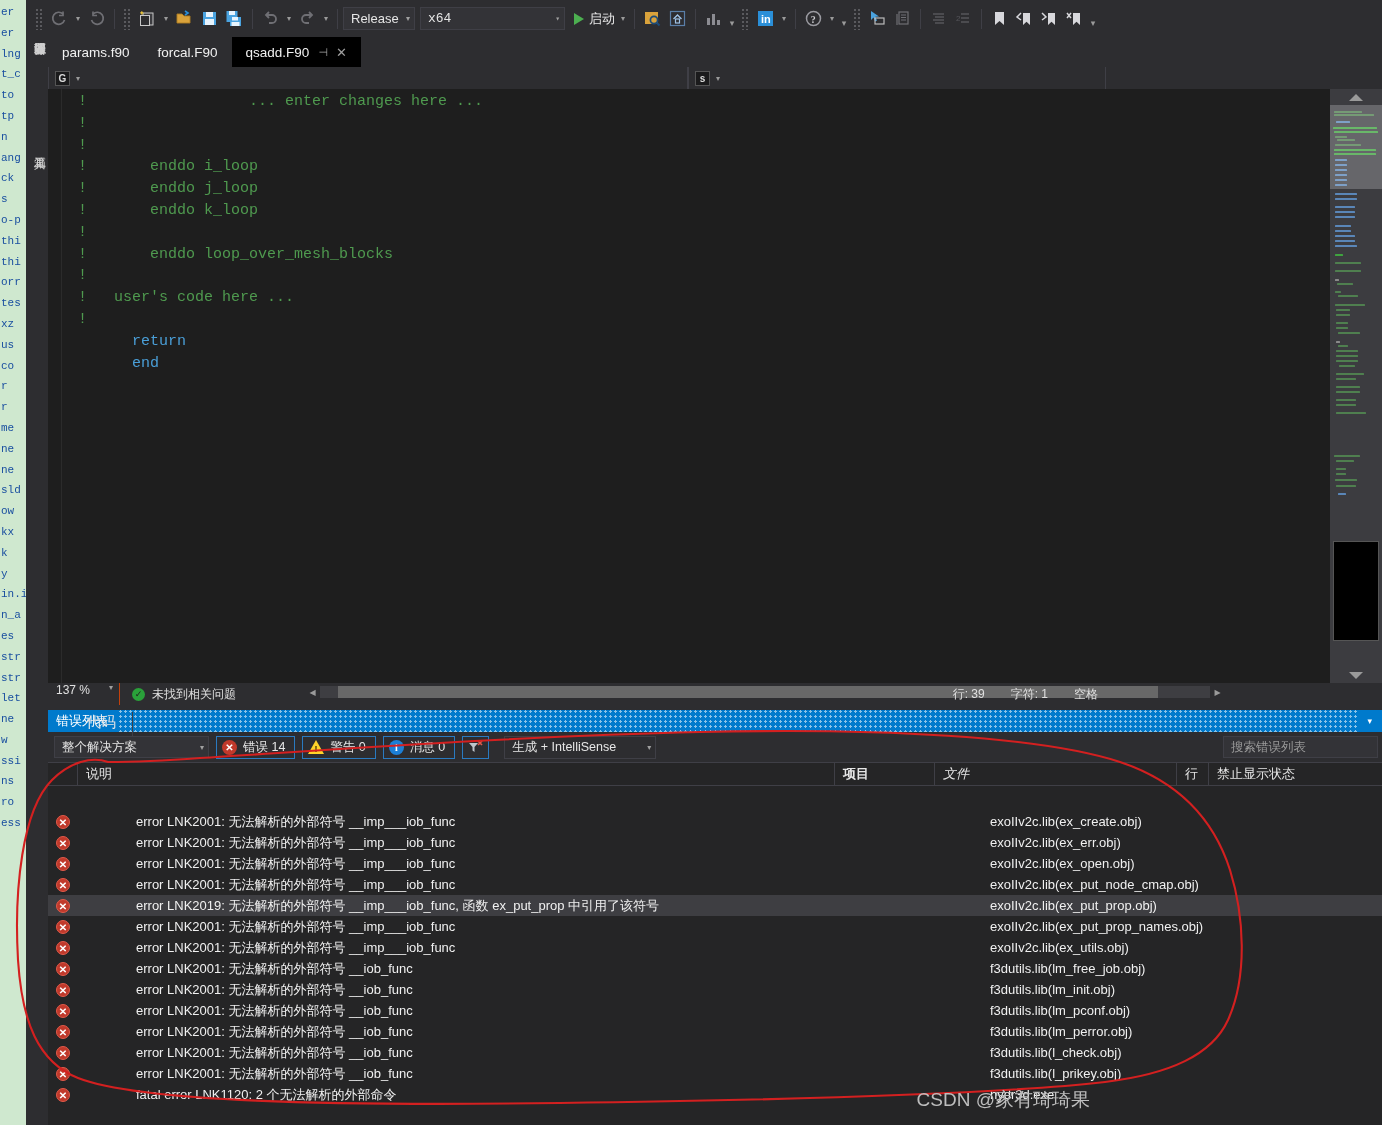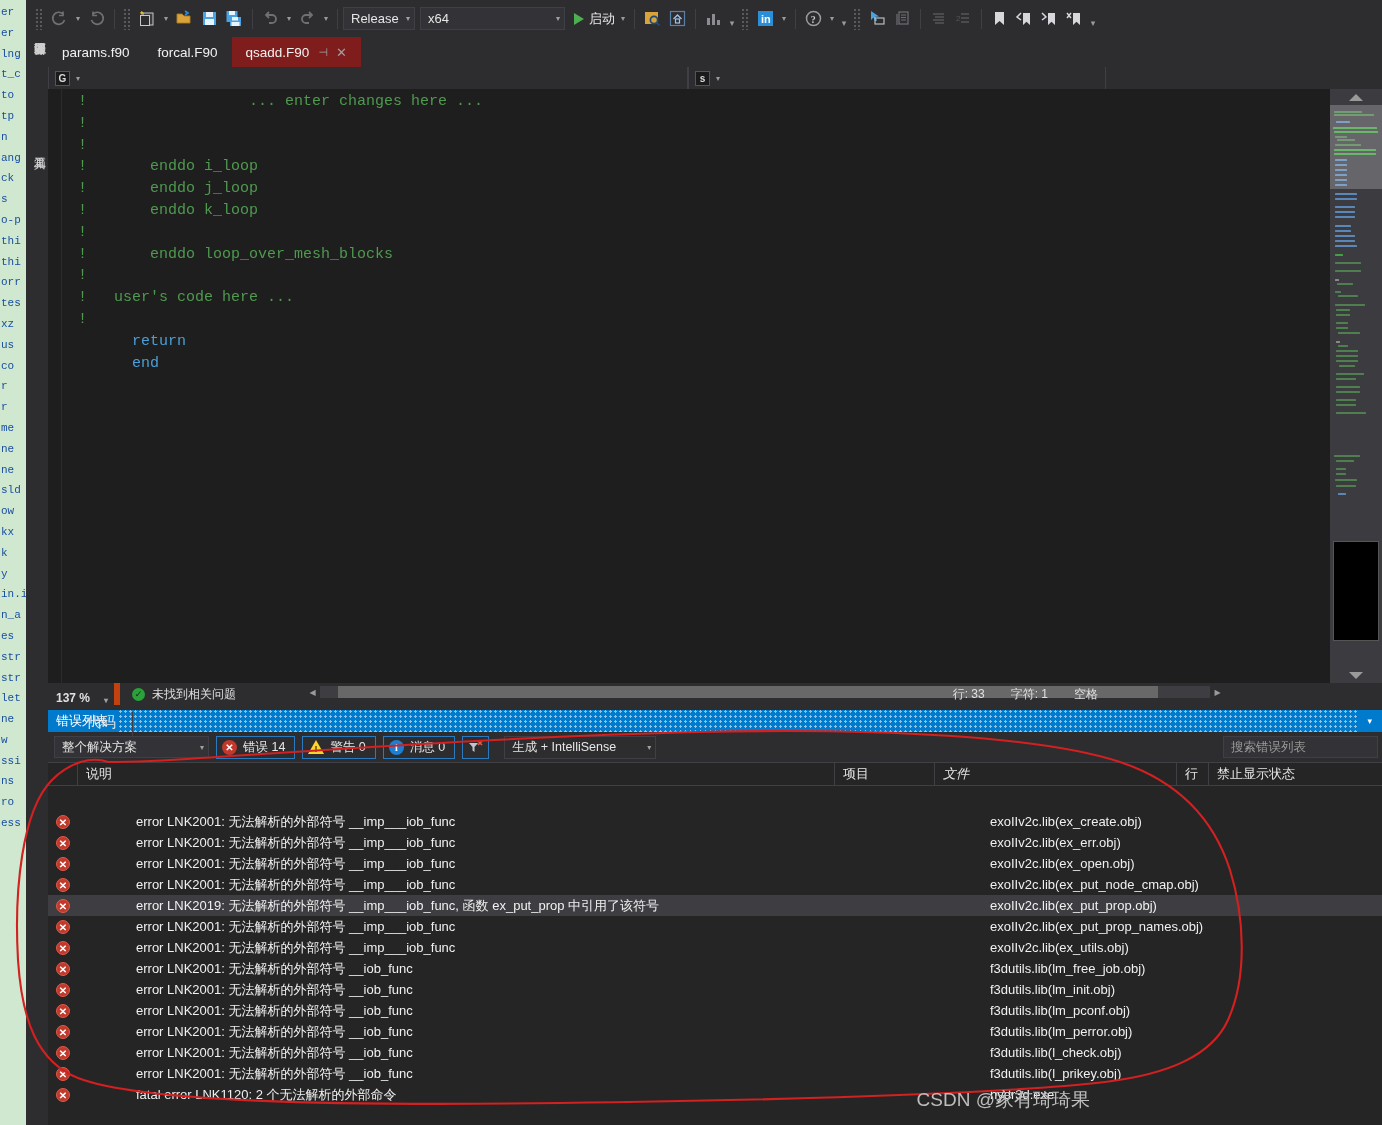--- a/index.html
+++ b/index.html
@@ -53,35 +53,35 @@
   .tb-overflow { width: 12px; height: 24px; display:flex; align-items:flex-end;
     justify-content:center; color:#9a9a9a; font-size:9px; padding-bottom:3px;}
   .combo {
     height: 23px; background: #333337; border: 1px solid #3f3f46;
     color: #e6e6e6; font-size: 13px; display: flex; align-items: center;
     padding: 0 4px 0 7px; margin-right: 5px; position: relative;
   }
   .combo .cv { flex: 1; white-space: nowrap; overflow: hidden; }
   .combo .cc { color: #a0a0a0; font-size: 8px; margin-left: 6px; }
   .combo.release { width: 72px; }
-  .combo.platform { width: 145px; }
+  .combo.platform { width: 145px; font-family: Liberation Mono, monospace; }
   .run-btn { display: flex; align-items: center; height: 24px; padding: 0 2px 0 4px; }
   .play-tri { width: 0; height: 0; border-left: 10px solid #4caf50;
     border-top: 6px solid transparent; border-bottom: 6px solid transparent;
     margin-right: 5px; }
   .run-label { color: #e6e6e6; font-size: 13px; }
 
   
   .tabbar {
     position: absolute; left: 48px; top: 37px; right: 0; height: 30px;
     background: #2d2d30; display: flex; align-items: stretch;
   }
   .doctab { display: flex; align-items: center; padding: 0 14px;
     color: #f1f1f1; font-size: 13.5px; white-space: nowrap; cursor: default; }
-  .doctab.active { background: #7f1d1d; align-items: center; }
+  .doctab.active { background: #000000; align-items: center; }
   .doctab .pin { color: #a0a0a0; font-size: 11px; margin-left: 9px; }
   .doctab .cls { color: #a0a0a0; font-size: 13px; margin-left: 8px; }
 
   
   .navbar {
     position: absolute; left: 48px; top: 67px; right: 0; height: 22px;
     background: #2d2d30; display: flex; align-items: stretch;
   }
   .navcombo { display: flex; align-items: center; height: 22px;
     background: #2d2d30; border: 1px solid #3f3f46; border-top: none; border-bottom: none;
@@ -125,22 +125,22 @@
     opacity:0.22; }
   .mm-dark { position:absolute; left:3px; width:46px; background:#000;
     border:1px solid #555; }
 
   
   .ed-status {
     position: absolute; left: 48px; top: 683px; width: 1334px; height: 22px;
     background: #2d2d30; display: flex; align-items: center;
     color: #e0e0e0; font-size: 12px;
   }
-  .zoomsel { width: 72px; display: flex; align-items: flex-end; padding-left: 8px;
-    border-right: 6px solid #c2410c; height: 22px; font-weight: bold; }
+  .zoomsel { width: 72px; display: flex; align-items: flex-start; padding-left: 8px;
+    border-right: 1px solid #c2410c; height: 22px; }
   .zoomsel .zc { margin-left: auto; margin-right: 6px; font-size: 8px; color: #a0a0a0; }
   .issue-ind { display: flex; align-items: center; padding-left: 12px; }
   .chk { width: 13px; height: 13px; border-radius: 50%; background: #2aa13a;
     color: #1e1e1e; font-size: 9px; display: flex; align-items: center;
     justify-content: center; margin-right: 7px; }
   .hscroll { position: absolute; left: 305px; top: 683px; width: 920px; height: 18px;
     display: flex; align-items: center; }
   .hs-l, .hs-r { width: 15px; height: 18px; display:flex; align-items:center;
      justify-content:center; color:#9a9a9a; font-size:8px;}
   .hs-track { flex: 1; height: 12px; background: #3e3e42; position: relative; }
@@ -189,21 +189,21 @@
     display: flex; align-items: center; padding-left: 7px; }
 
   .elp-head { height: 24px; background: #252526; border-top: 1px solid #3f3f46;
     border-bottom: 1px solid #3f3f46; display: flex; align-items: center;
     color: #e6e6e6; font-size: 13px; }
   .hc { height: 24px; display: flex; align-items: center; padding-left: 8px;
     border-right: 1px solid #3f3f46; white-space: nowrap; }
   .hc.sp { width: 30px; padding-left: 0; }
   .hc.code { width: 55px; }
   .hc.desc { width: 757px; }
-  .hc.proj { width: 100px; }
+  .hc.proj { width: 100px; font-weight: bold; }
   .hc.file { width: 242px; font-style: italic; }
   .hc.line { width: 32px; }
   .hc.sup { width: 118px; border-right: none; }
 
   .rows { position: absolute; left: 0; top: 101px; width: 1334px; }
   .row { height: 21px; display: flex; align-items: center; font-size: 13px;
     color: #f0f0f0; }
   .row.sel { background: #3e3e42; }
   .r-ic { width: 30px; display: flex; align-items: center; justify-content: center; }
   .r-ic .dot { width: 14px; height: 14px; border-radius: 50%; background: #c0392b;
@@ -521,21 +521,21 @@
     </div>
   </div>
   <div class="hscroll">
     <div class="hs-l">◀</div>
     <div class="hs-track">
       <div class="hs-thumb"></div>
     </div>
     <div class="hs-r">▶</div>
   </div>
   <div class="ed-right">
-    <span>行: 33</span>
+    <span>行: 39</span>
     <span>字符: 1</span>
     <span>空格</span>
   </div>
 
   <div class="elp">
 
     <div class="elp-title">
       <span>错误列表</span>
       <span class="dots"></span>
       <span class="tcar">▾</span>

